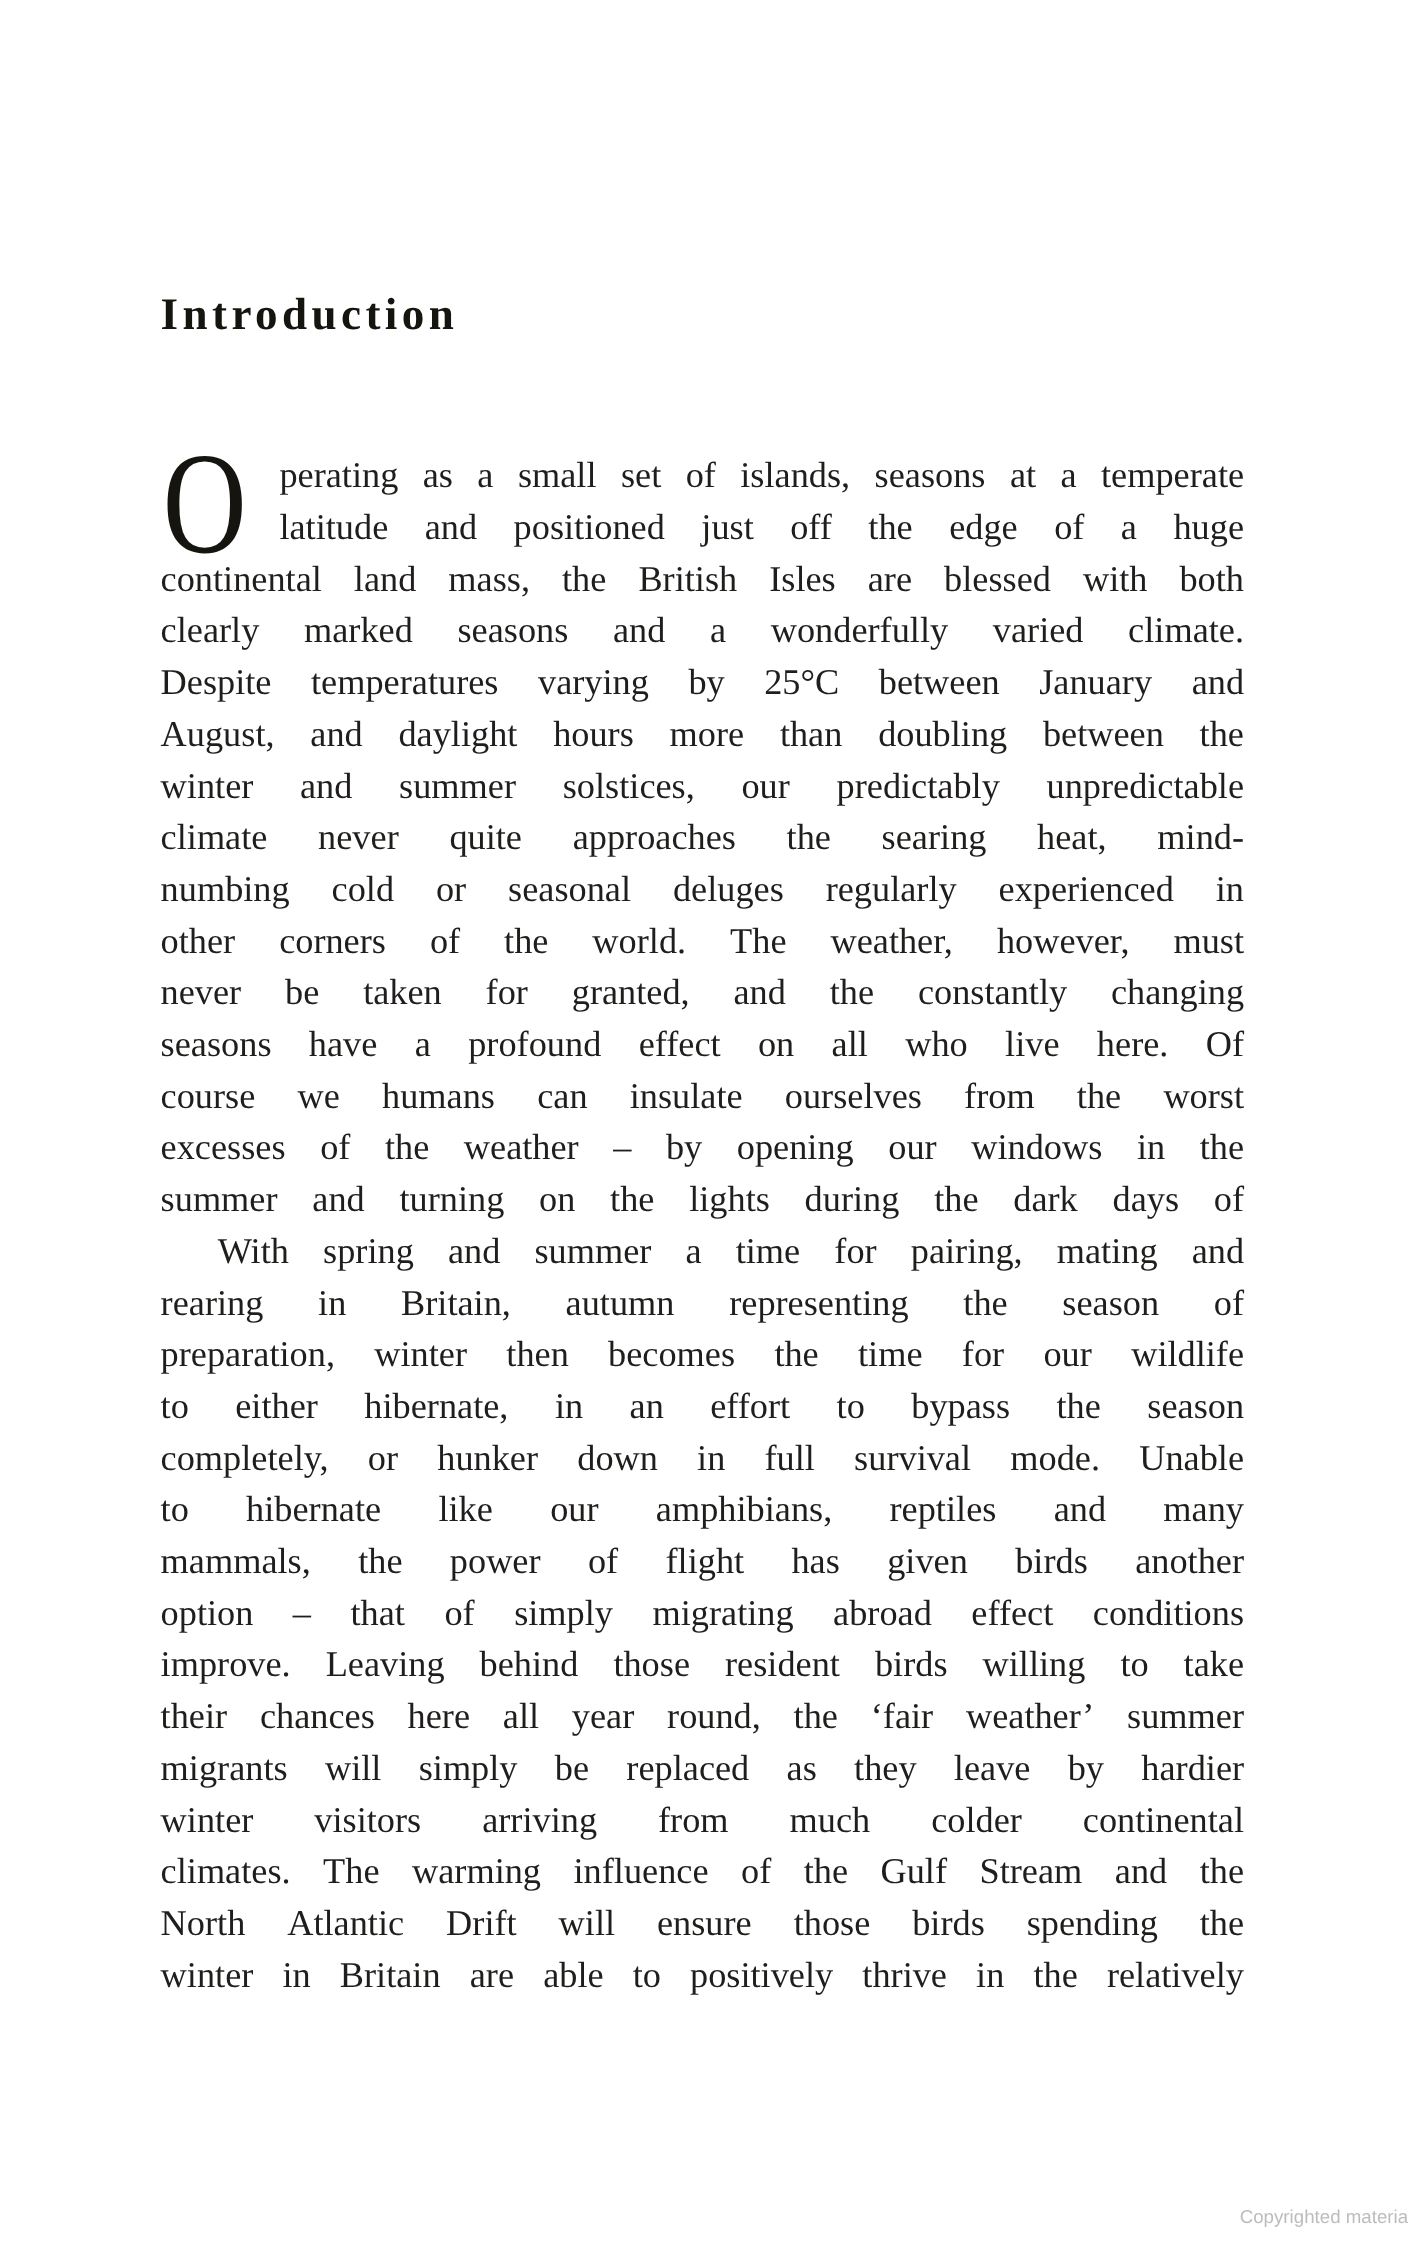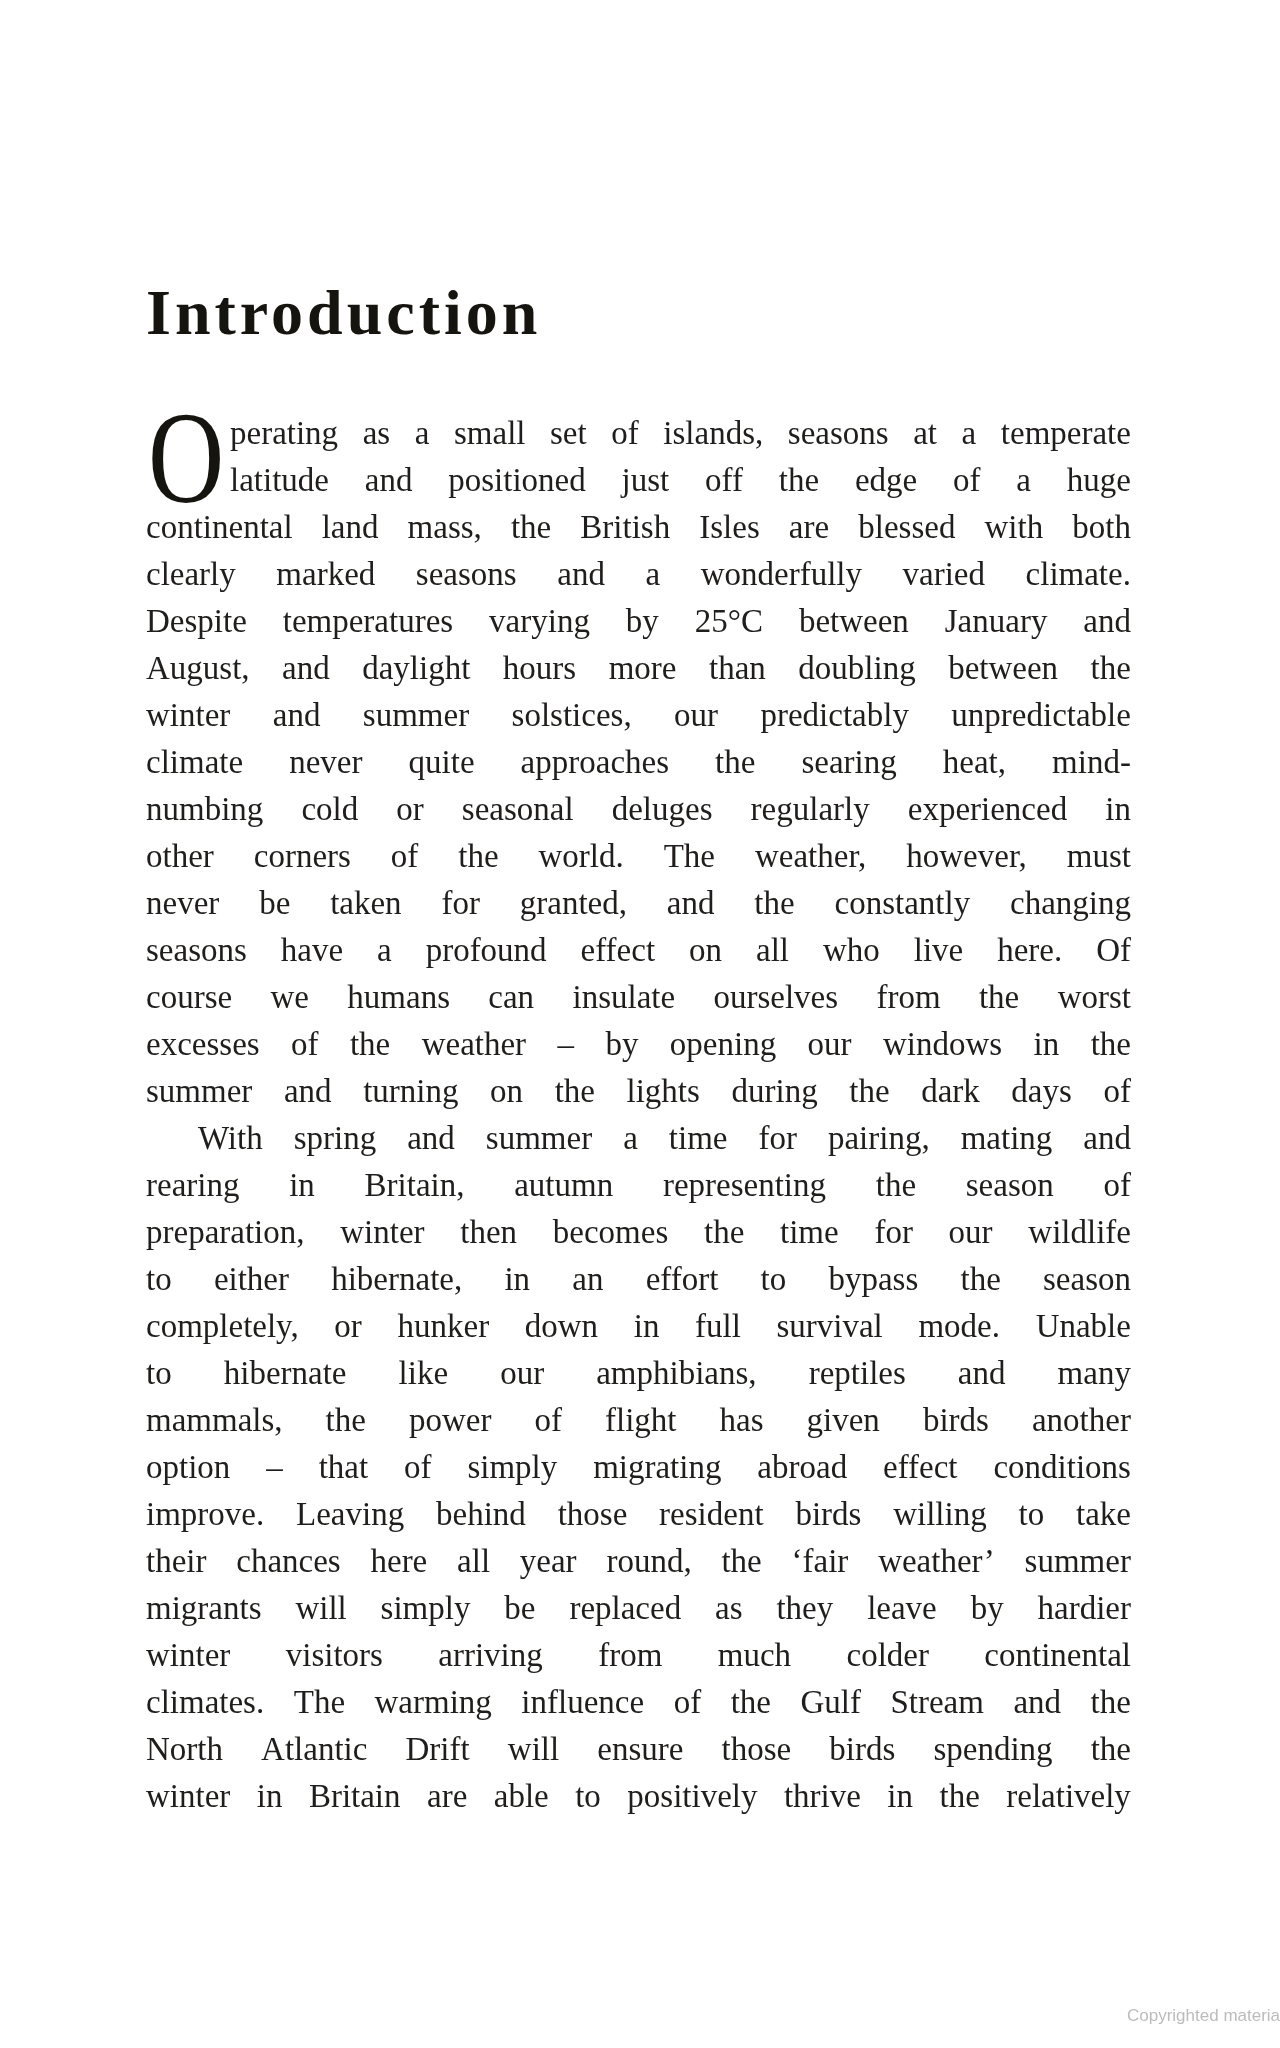--- a/index.html
+++ b/index.html
@@ -8,21 +8,21 @@
     width: 1280px;
     height: 2048px;
     background: #ffffff;
     overflow: hidden;
     font-family: "Liberation Serif", serif;
   }
   .heading {
     position: absolute;
     left: 146px;
     top: 238px;
-    font-size: 64px;
+    font-size: 41px;
     font-weight: bold;
     letter-spacing: 4px;
     color: #15140f;
     line-height: 1;
     white-space: nowrap;
   }
   .textblock {
     position: absolute;
     left: 146px;
     top: 410px;
@@ -37,21 +37,21 @@
     top: -18px;
     font-size: 132px;
     line-height: 1;
     color: #15140f;
     transform: scaleX(0.8);
     transform-origin: 0 0;
   }
   .line { height: 47px; line-height: 47px; white-space: nowrap; }
   .line.j { display: flex; justify-content: space-between; }
   .line.j span { flex: 0 0 auto; }
-  .line.dc { margin-left: 84px; }
+  .line.dc { margin-left: 108px; }
   .line.ind { padding-left: 52px; }
   .watermark {
     position: absolute;
     left: 1127px;
     top: 2006px;
     font-family: "Liberation Sans", sans-serif;
     font-size: 17px;
     color: #bcbcbc;
     white-space: nowrap;
   }

